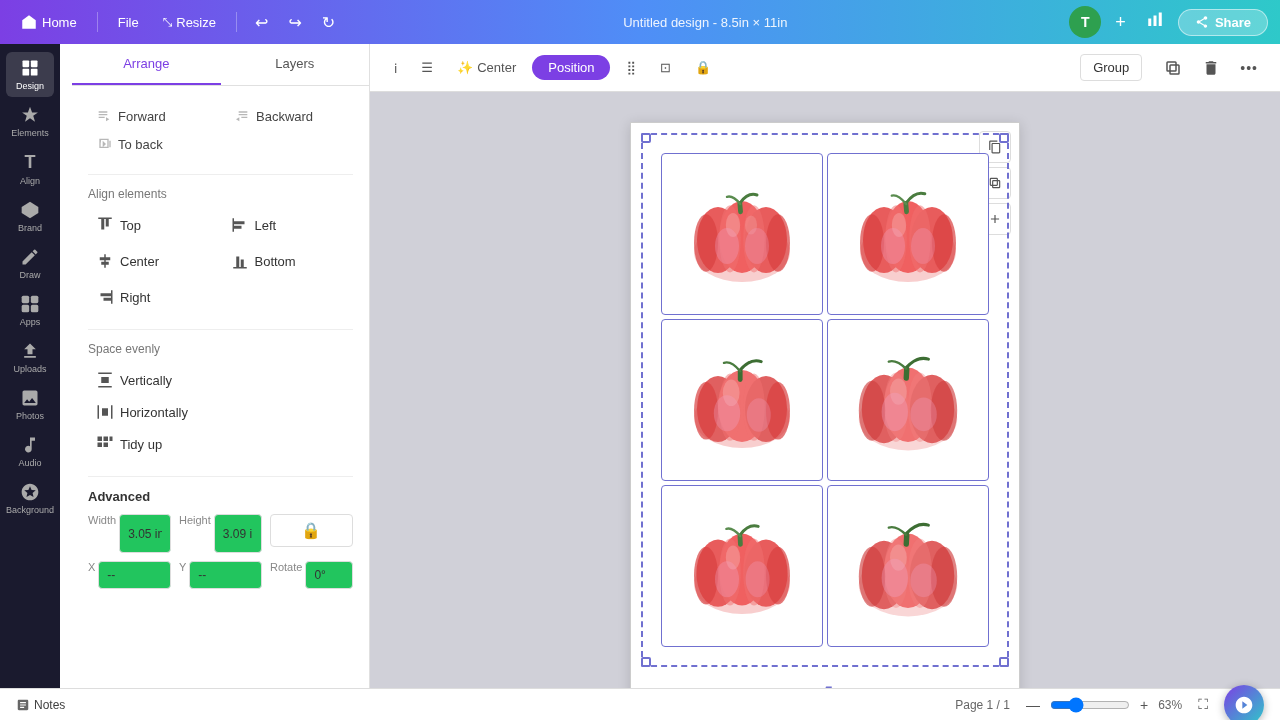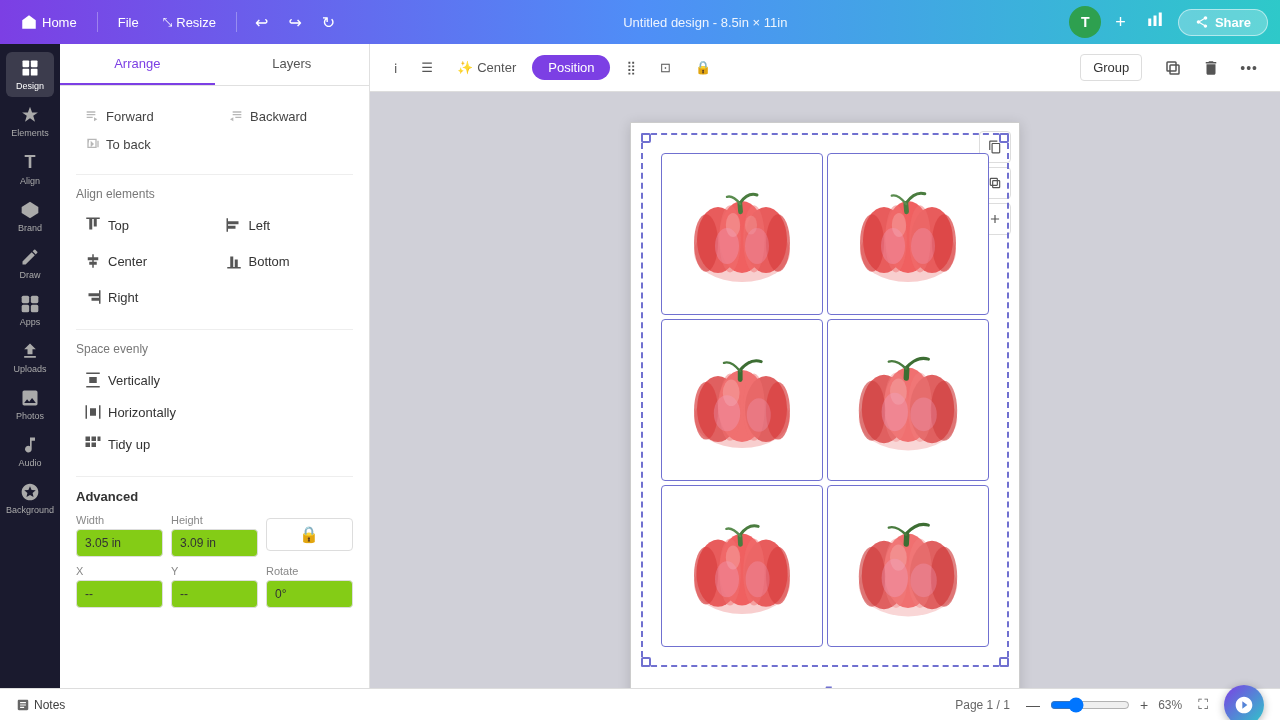--- a/index.html
+++ b/index.html
@@ -111,20 +111,21 @@
 
     
     .panel {
       width: 310px;
       background: white;
       border-right: 1px solid #e0e0e0;
       display: flex;
       flex-direction: column;
       overflow: hidden;
       flex-shrink: 0;
+      padding-left: 12px;
     }
     .panel-tabs {
       display: flex;
       border-bottom: 1px solid #e0e0e0;
       flex-shrink: 0;
     }
     .panel-tab {
       flex: 1;
       text-align: center;
       padding: 12px 0;
@@ -189,31 +190,31 @@
       color: #333; font-size: 13px;
       background: transparent; border: none; cursor: pointer;
       padding: 7px 8px; border-radius: 4px;
       width: 100%;
     }
 
     .advanced-section {}
     .adv-title { font-size: 13px; color: #333; font-weight: 600; margin-bottom: 10px; }
     .adv-row { display: flex; gap: 8px; margin-bottom: 8px; }
     .adv-field {
-      display: flex; flex-direction: column; gap: 3px;
+      display: flex; gap: 3px;
       flex: 1;
     }
     .adv-field label { font-size: 11px; color: #888; }
     .adv-input {
       border: 1px solid #ddd;
       border-radius: 4px;
       padding: 6px 8px;
       font-size: 12px;
       color: #333;
-      background: #84cc16;
+      background: #22c55e;
       outline: none;
       width: 100%;
     }
     .ratio-btn {
       display: flex; align-items: flex-end; padding-bottom: 6px;
       flex: 1;
     }
     .ratio-inner {
       border: 1px solid #ddd;
       border-radius: 4px;

